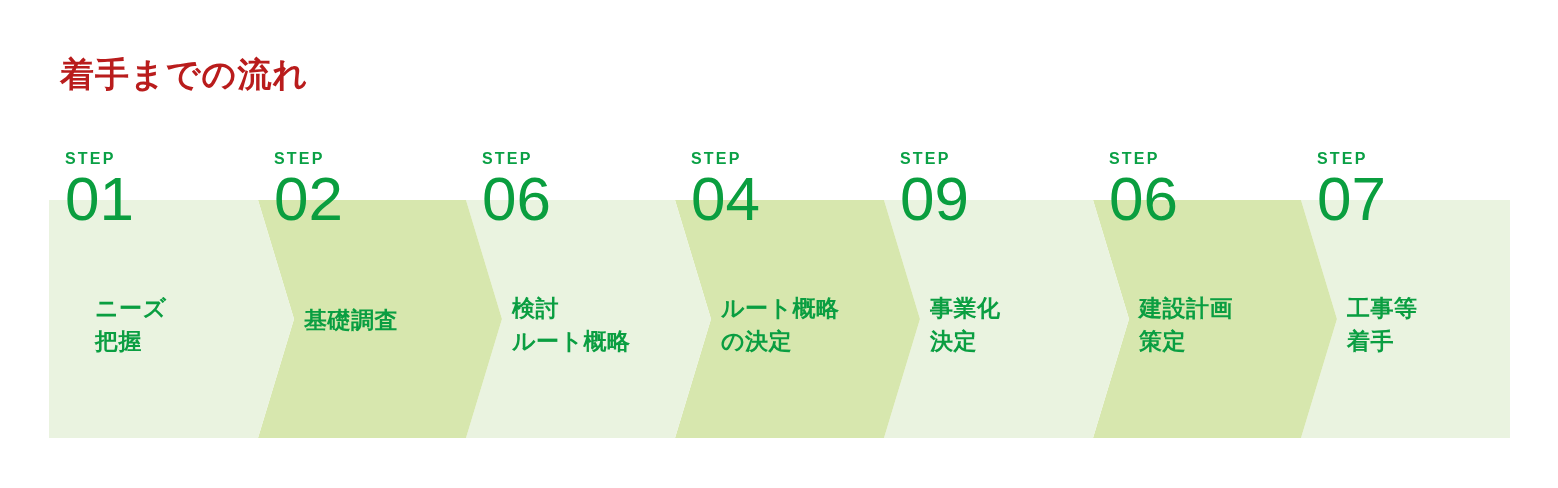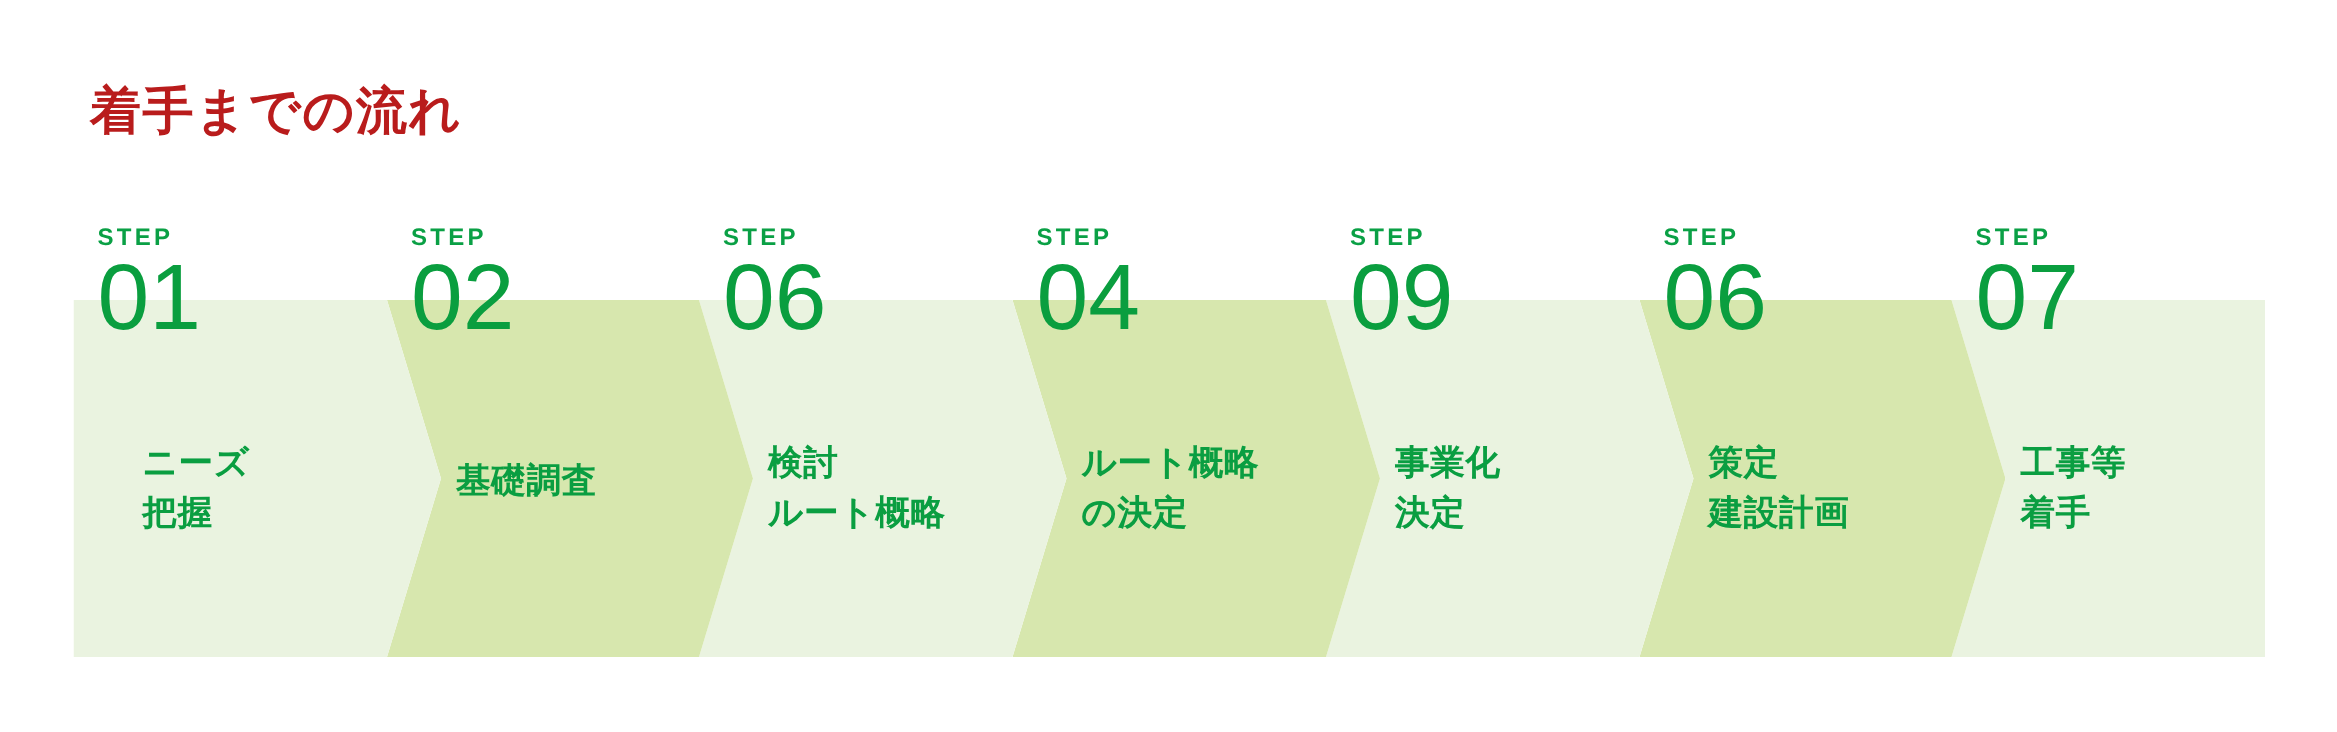--- a/index.html
+++ b/index.html
@@ -174,22 +174,22 @@
       </div>
       <div class="chevron-step" style="left: 1044px; width: 244px; z-index: 2;">
         <svg class="chevron-shape" viewBox="0 0 244 238" preserveAspectRatio="none">
           <polygon points="0,0 208,0 244,119 208,238 0,238 36,119" fill="#d7e7ae"></polygon>
         </svg>
         <div class="step-head">
           <span class="step-word">STEP</span>
           <span class="step-num">06</span>
         </div>
         <div class="step-label">
+          <span class="line">建設計画</span>
           <span class="line">策定</span>
-          <span class="line">建設計画</span>
         </div>
       </div>
       <div class="chevron-step" style="left: 1252px; width: 245px; z-index: 1;">
         <svg class="chevron-shape" viewBox="0 0 245 238" preserveAspectRatio="none">
           <polygon points="0,0 209,0 209,238 0,238 36,119" fill="#eaf3e0"></polygon>
         </svg>
         <div class="step-head">
           <span class="step-word">STEP</span>
           <span class="step-num">07</span>
         </div>

